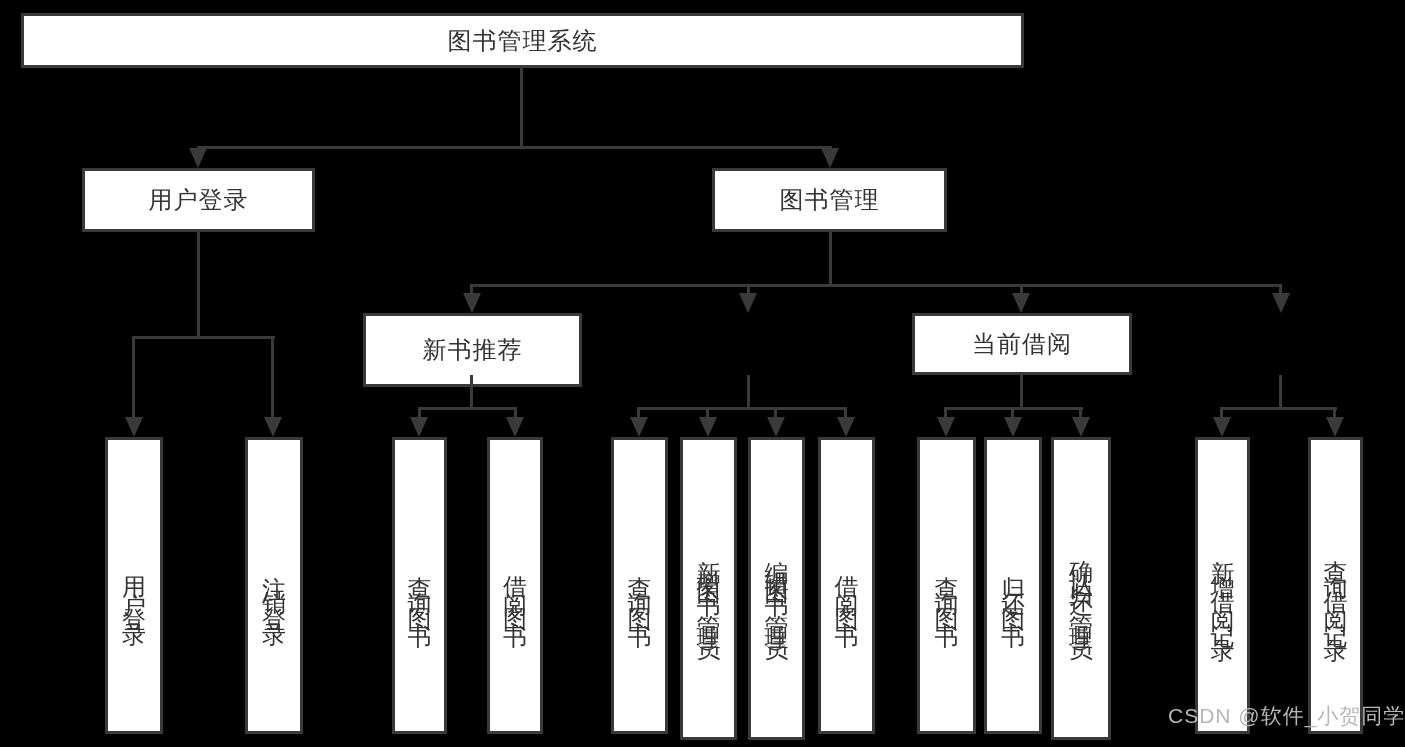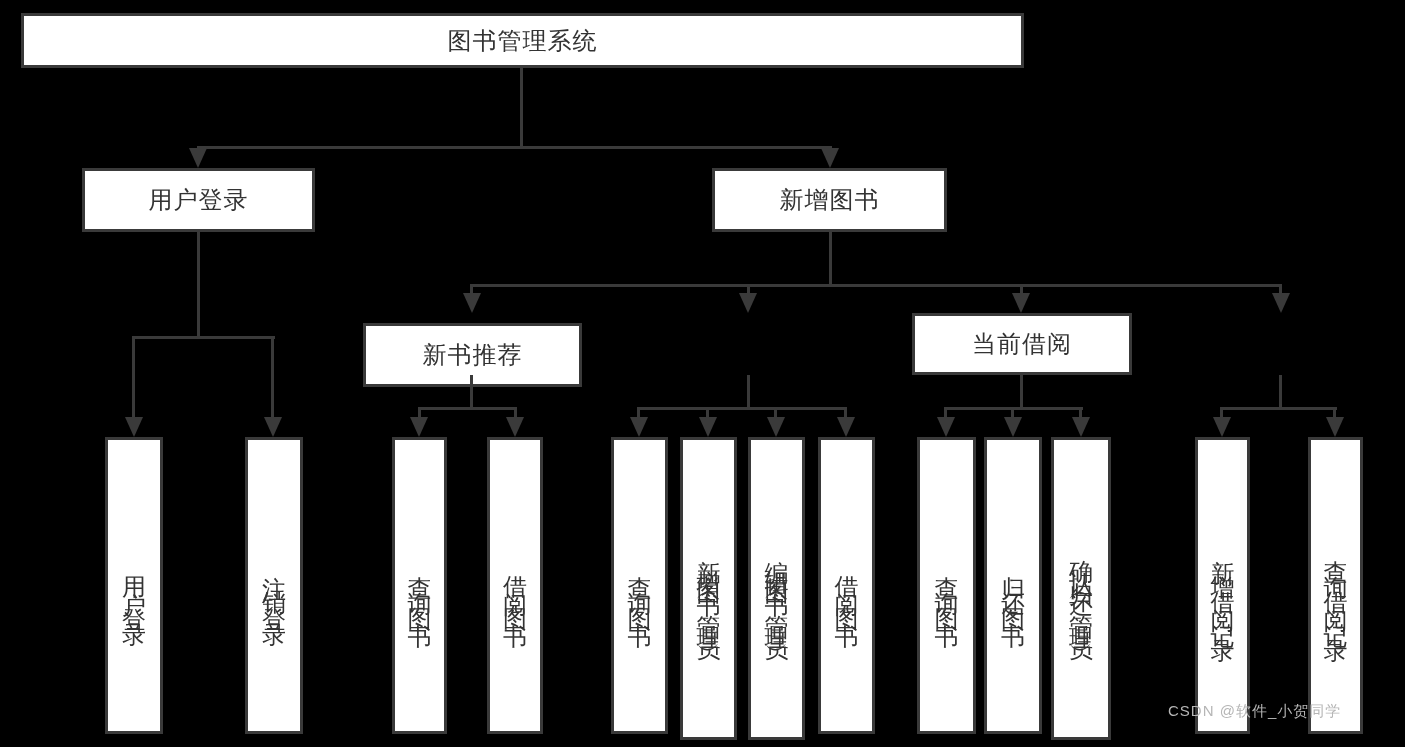--- a/index.html
+++ b/index.html
@@ -39,39 +39,39 @@
   .arrow{
     position:absolute;
     width:0;height:0;
     border-left:9px solid transparent;
     border-right:9px solid transparent;
     border-top:20px solid #3a3a3a;
   }
   .watermark{
     position:absolute;
     left:1168px;top:702px;
-    font-size:15px;
+    font-size:21px;
     color:#b6b6b6;
     white-space:nowrap;
     letter-spacing:1px;
     z-index:5;
   }
 </style>
 </head>
 <body>
 
 <div id="canvas">
 
   <div class="box" style="left:21px;top:13px;width:1003px;height:55px;">图书管理系统</div>
 
   <div class="box" style="left:82px;top:168px;width:233px;height:64px;">用户登录</div>
 
-  <div class="box" style="left:712px;top:168px;width:235px;height:64px;">新增图书</div>
+  <div class="box" style="left:712px;top:168px;width:235px;height:64px;">图书管理</div>
 
-  <div class="box" style="left:363px;top:313px;width:219px;height:64px;margin-top:10px;">新书推荐</div>
+  <div class="box" style="left:363px;top:313px;width:219px;height:74px;">新书推荐</div>
 
 
   <div class="box" style="left:912px;top:313px;width:220px;height:62px;">当前借阅</div>
 
 
   <div class="box vbox" style="left:105px;top:437px;width:58px;height:297px;">用户登录</div>
   <div class="box vbox" style="left:245px;top:437px;width:58px;height:297px;">注销登录</div>
 
   <div class="box vbox" style="left:392px;top:437px;width:55px;height:297px;">查询图书</div>
   <div class="box vbox" style="left:487px;top:437px;width:56px;height:297px;">借阅图书</div>

